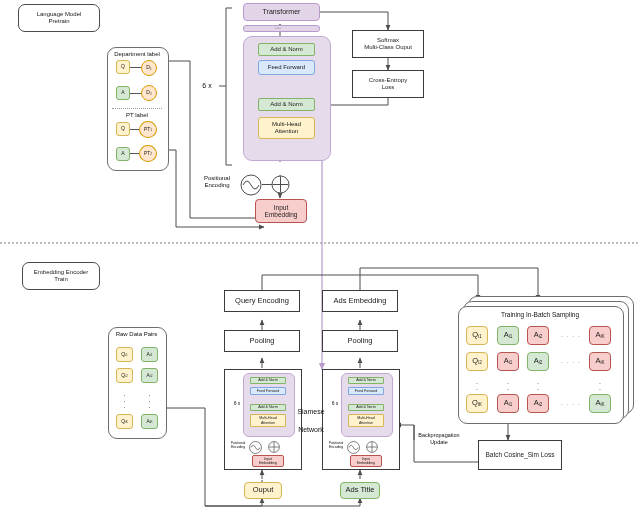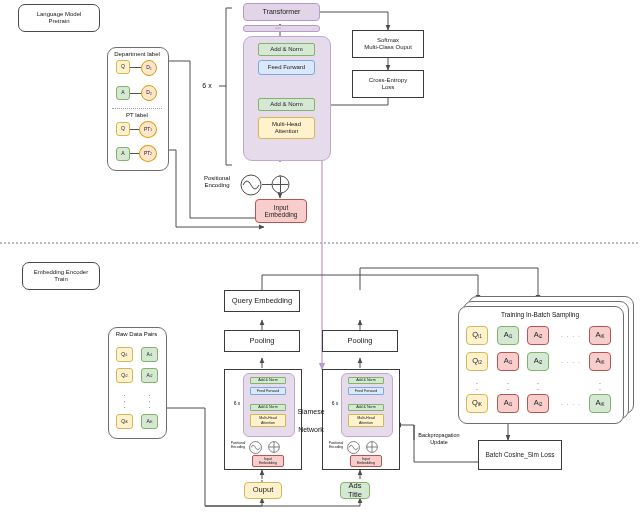--- a/index.html
+++ b/index.html
@@ -204,21 +204,21 @@
   <div class="node yellow chip" style="left:116px;top:347px;width:17px;height:15px;">Q<sub>i1</sub></div>
   <div class="node green chip" style="left:141px;top:347px;width:17px;height:15px;">A<sub>i1</sub></div>
   <div class="node yellow chip" style="left:116px;top:368px;width:17px;height:15px;">Q<sub>i2</sub></div>
   <div class="node green chip" style="left:141px;top:368px;width:17px;height:15px;">A<sub>i2</sub></div>
   <div class="dots" style="left:116px;top:391px;width:17px;">.<br>.<br>.</div>
   <div class="dots" style="left:141px;top:391px;width:17px;">.<br>.<br>.</div>
   <div class="node yellow chip" style="left:116px;top:414px;width:17px;height:15px;">Q<sub>iK</sub></div>
   <div class="node green chip" style="left:141px;top:414px;width:17px;height:15px;">A<sub>iK</sub></div>
 
   <div class="node rect" style="left:224px;top:290px;width:76px;height:22px;">
-    <span class="t75">Query Embedding</span>
+    <span class="t75">Query Encoding</span>
   </div>
   <div class="node rect" style="left:224px;top:330px;width:76px;height:22px;">
     <span class="t75">Pooling</span>
   </div>
   <div class="rect" style="position:absolute;left:224px;top:369px;width:76px;height:99px;"></div>
 
   <div class="purple-soft" style="position:absolute;left:243px;top:373px;width:50px;height:62px;border-radius:6px;"></div>
   <div class="node green" style="left:250px;top:377px;width:36px;height:7px;border-radius:1px;">
     <span style="font-size:3.6px;">Add &amp; Norm</span>
   </div>
@@ -247,20 +247,23 @@
     <line x1="6" y1="0.8" x2="6" y2="11.2" stroke="#4d4d4d" stroke-width="0.7"></line>
   </svg>
   <div class="node red" style="left:252px;top:455px;width:32px;height:12px;border-radius:2px;flex-direction:column;">
     <span style="font-size:3.6px;">Input</span>
     <span style="font-size:3.6px;">Embedding</span>
   </div>
   <div class="node yellow" style="left:244px;top:482px;width:38px;height:17px;border-radius:4px;">
     <span class="t75">Ouput</span>
   </div>
 
+  <div class="node rect" style="left:322px;top:290px;width:76px;height:22px;">
+    <span class="t75">Ads Embedding</span>
+  </div>
   <div class="node rect" style="left:322px;top:330px;width:76px;height:22px;">
     <span class="t75">Pooling</span>
   </div>
   <div class="rect" style="position:absolute;left:322px;top:369px;width:76px;height:99px;"></div>
 
   <div class="purple-soft" style="position:absolute;left:341px;top:373px;width:50px;height:62px;border-radius:6px;"></div>
   <div class="node green" style="left:348px;top:377px;width:36px;height:7px;border-radius:1px;">
     <span style="font-size:3.6px;">Add &amp; Norm</span>
   </div>
   <div class="node blue" style="left:348px;top:387px;width:36px;height:8px;border-radius:1px;">
@@ -284,21 +287,21 @@
   </svg>
   <svg style="position:absolute;left:366px;top:441px;" width="12" height="12">
     <circle cx="6" cy="6" r="5.4" fill="#fff" stroke="#4d4d4d" stroke-width="0.7"></circle>
     <line x1="0.8" y1="6" x2="11.2" y2="6" stroke="#4d4d4d" stroke-width="0.7"></line>
     <line x1="6" y1="0.8" x2="6" y2="11.2" stroke="#4d4d4d" stroke-width="0.7"></line>
   </svg>
   <div class="node red" style="left:350px;top:455px;width:32px;height:12px;border-radius:2px;flex-direction:column;">
     <span style="font-size:3.6px;">Input</span>
     <span style="font-size:3.6px;">Embedding</span>
   </div>
-  <div class="node green" style="left:340px;top:482px;width:30px;height:17px;border-radius:4px;">
+  <div class="node green" style="left:340px;top:482px;width:40px;height:17px;border-radius:4px;">
     <span class="t75">Ads Title</span>
   </div>
 
   <div class="lbl t7" style="left:294px;top:403px;width:34px;line-height:2.6;">
     <span>Siamese</span><br>
     <span>Network</span>
   </div>
 
   <div class="grp" style="position:absolute;left:468px;top:296px;width:164px;height:116px;"></div>
   <div class="grp" style="position:absolute;left:463px;top:301px;width:164px;height:116px;"></div>

